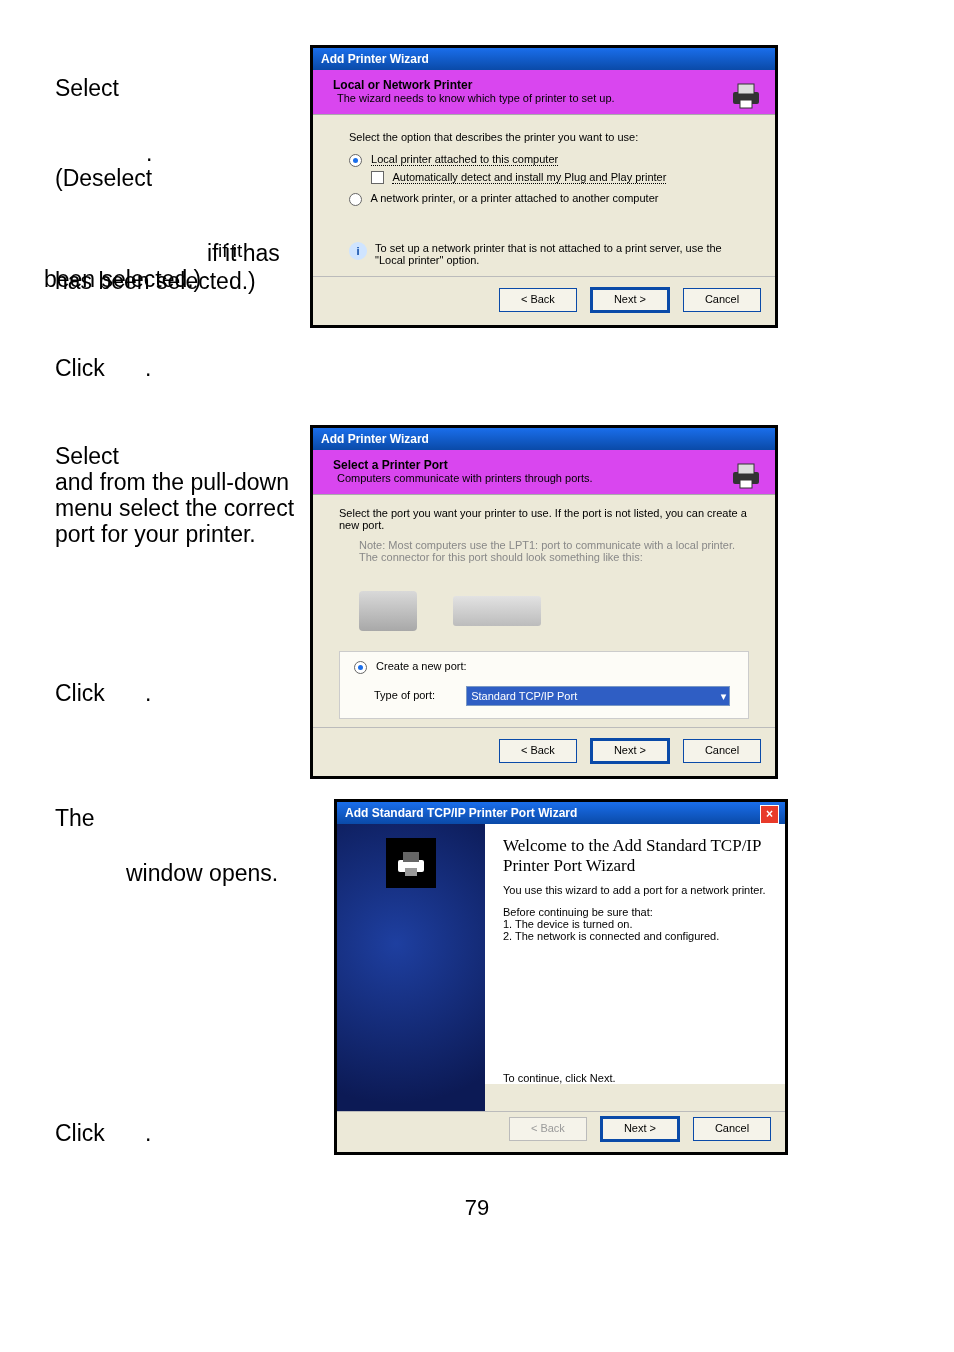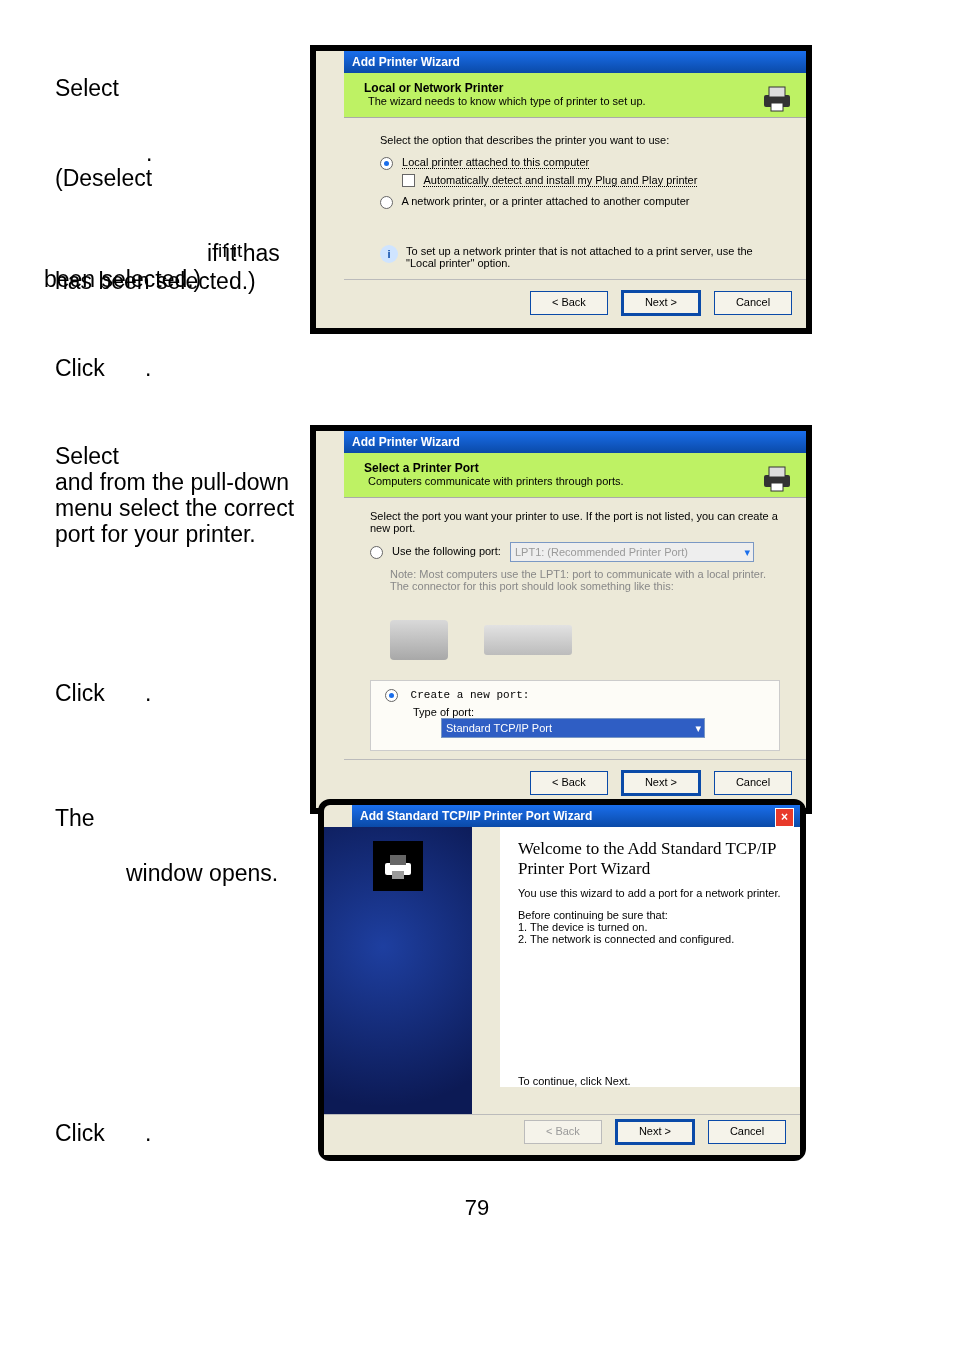--- a/index.html
+++ b/index.html
@@ -1,27 +1,27 @@
 <!DOCTYPE html>
 <html><head>
 <meta charset="utf-8">
 <style>
   html, body { margin:0; padding:0; background:#fff; }
   body { width:954px; font-family:Arial, Helvetica, sans-serif; color:#000; }
   .page { position:relative; width:954px; height:1352px; }
   .instr { position:absolute; font-size:23px; line-height:26px; width:260px; }
   .pgnum { position:absolute; left:0; width:954px; text-align:center; font-size:22px; }
 
-  .dialog { position:absolute; border:6px solid #000000; background:#ece9d8; font-family:Tahoma, Arial, sans-serif; font-size:11px;padding-left:28px; }
+  .dialog { position:absolute; border:3px solid #000000; background:#ece9d8; font-family:Tahoma, Arial, sans-serif; font-size:11px; }
   .titlebar { height:22px; line-height:22px; padding:0 8px; color:#fff; font-weight:bold; font-size:12px;
               background:linear-gradient(to bottom,#1a6eeb,#0a4aa8); }
   .closebox { position:absolute; top:3px; right:6px; width:17px; height:17px; background:#e83a2a; color:#fff;
               font-weight:bold; text-align:center; line-height:16px; border:1px solid #fff; font-size:12px; }
 
-  .hdr { position:relative; padding:8px 20px 10px 20px; background:#bef264; border-bottom:1px solid #aaa; }
+  .hdr { position:relative; padding:8px 20px 10px 20px; background:#d946ef; border-bottom:1px solid #aaa; }
   .hdr-title { font-weight:bold; font-size:12px; }
   .hdr-sub   { margin-left:4px; font-size:11px; color:#000; }
   .hdr-icon  { position:absolute; right:12px; top:8px; }
 
   .body { position:relative; padding:16px 36px 10px 36px; font-size:11px; color:#000; }
   .radio-ind { display:inline-block; width:11px; height:11px; border:1px solid #666; border-radius:50%; margin-right:6px; vertical-align:middle; background:#fff; }
   .radio-ind.sel::after{ content:""; display:block; width:5px; height:5px; margin:3px; background:#1a6eeb; border-radius:50%; }
   .chk-ind { display:inline-block; width:11px; height:11px; border:1px solid #666; margin-right:6px; vertical-align:middle; background:#fff; }
   .dotted  { border-bottom:1px dotted #000; }
   .note    { color:#888; }
@@ -135,50 +135,45 @@
         <svg width="34" height="34" viewBox="0 0 34 34">
             <rect x="4" y="14" width="26" height="12" rx="2" fill="#333"></rect>
             <rect x="9" y="6" width="16" height="10" fill="#ddd" stroke="#333"></rect>
             <rect x="11" y="22" width="12" height="8" fill="#fff" stroke="#333"></rect>
           </svg>
       </div>
     </div>
     <div class="body" style="padding:12px 26px 8px 26px;">
       <div style="margin-bottom:8px;">Select the port you want your printer to use.  If the port is not listed, you can create a new port.</div>
 
-      <div style="margin-bottom:4px;">
-        <span class="radio-ind"></span>
-        <span>Use the following port:</span>
-        <span class="dropdown dis" style="width:220px; margin-left:6px;">LPT1: (Recommended Printer Port)</span>
-      </div>
       <div class="note" style="margin:6px 0 16px 20px;">Note: Most computers use the LPT1: port to communicate with a local printer. The connector for this port should look something like this:</div>
       <div class="connector-illus">
         <div class="port-illus"></div>
         <div class="plug-illus"></div>
       </div>
 
       <div class="portbox">
-        <div style="margin-bottom:4px;font-family:Liberation Mono, monospace;">
+        <div style="margin-bottom:12px;">
           <span class="radio-ind sel"></span>
           <span>Create a new port:</span>
         </div>
-        <div style="margin-left:28px;">
+        <div style="margin-left:20px;">
           <span>Type of port:</span>
           <span class="dropdown hl" style="width:240px; margin-left:28px;">Standard TCP/IP Port</span>
         </div>
       </div>
     </div>
     <div class="btnrow">
       <span class="wbtn">&lt; Back</span>
       <span class="wbtn def">Next &gt;</span>
       <span class="wbtn">Cancel</span>
     </div>
   </div>
 
-  <div class="dialog" style="left:318px; top:799px; width:448px; height:350px;border-radius:12px;">
+  <div class="dialog" style="left:334px; top:799px; width:448px; height:350px;">
     <div class="titlebar">Add Standard TCP/IP Printer Port Wizard</div>
     <div class="closebox">×</div>
 
     <div class="d3-left">
       <div class="d3-icon">
         <svg width="34" height="34" viewBox="0 0 34 34">
             <rect x="4" y="14" width="26" height="12" rx="2" fill="#fff"></rect>
             <rect x="9" y="6" width="16" height="10" fill="#666"></rect>
             <rect x="11" y="22" width="12" height="8" fill="#999"></rect>
           </svg>

